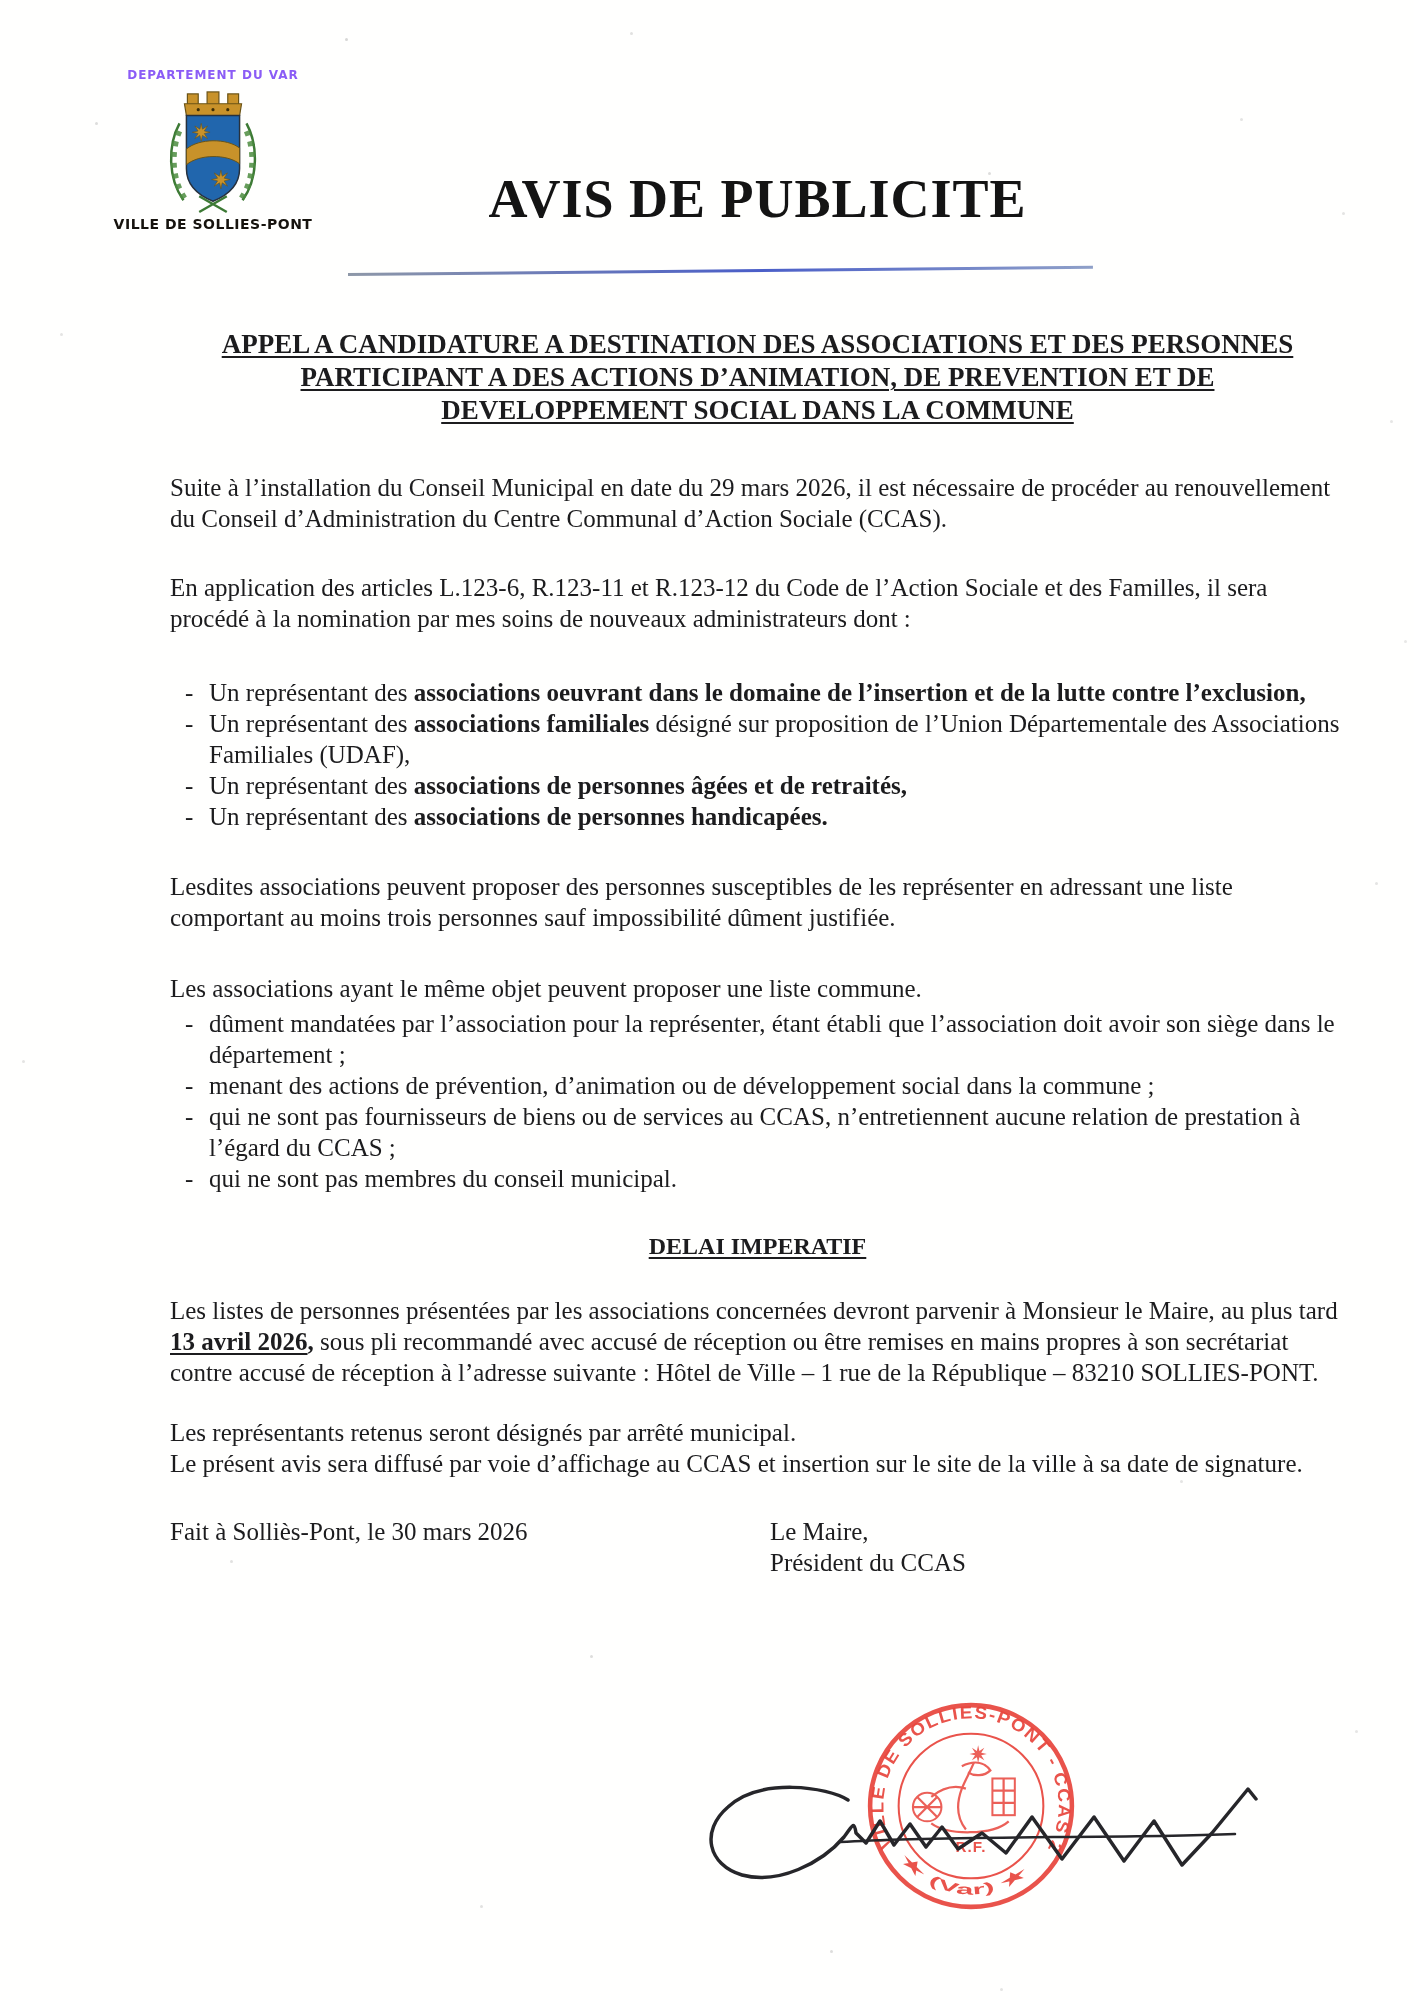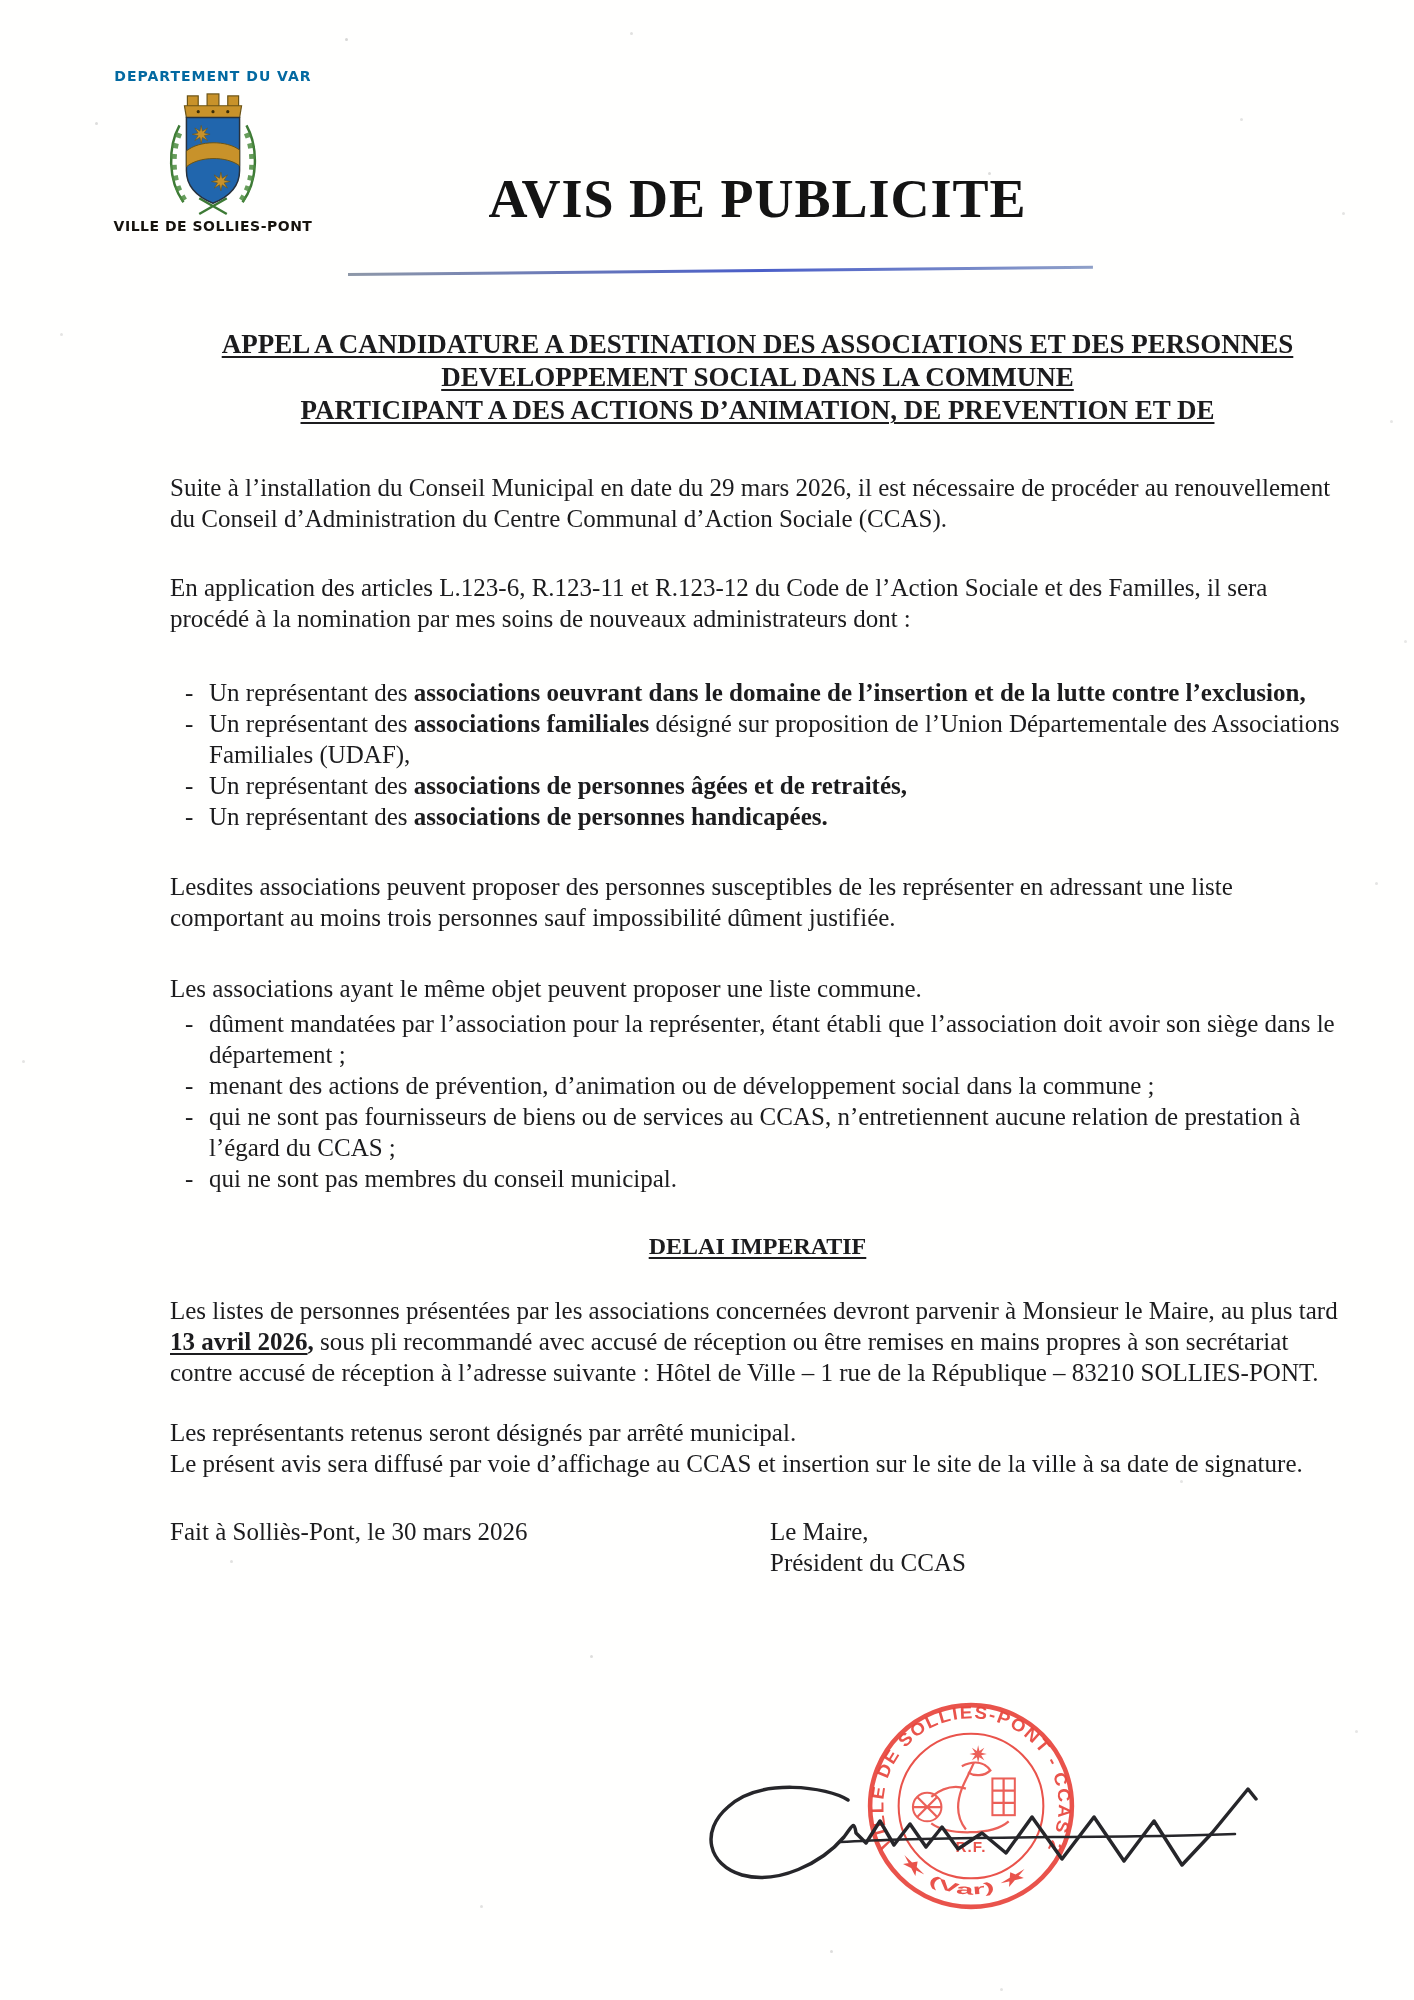--- a/index.html
+++ b/index.html
@@ -19,21 +19,21 @@
       1059px 602px 0 rgba(130,130,130,.18), 615px 842px 0 rgba(120,120,120,.22),
       1030px 844px 0 rgba(120,120,120,.2), -323px 1022px 0 rgba(120,120,120,.2),
       835px 1442px 0 rgba(120,120,120,.2), -115px 1522px 0 rgba(120,120,120,.22),
       245px 1617px 0 rgba(120,120,120,.25), 1010px 1692px 0 rgba(130,130,130,.2),
       135px 1867px 0 rgba(120,120,120,.22), 485px 1912px 0 rgba(120,120,120,.25),
       655px 1950px 0 rgba(120,120,120,.2);
   }
   
   .logo{position:absolute;left:108px;top:68px;width:210px;text-align:center;
     font-family:"DejaVu Sans", sans-serif;}
-  .logo .dept{font-size:14px;font-weight:700;letter-spacing:1px;color:#0369a1;}
+  .logo .dept{font-size:12px;font-weight:700;letter-spacing:1px;color:#8b5cf6;}
   .logo .crest{margin:4px auto 2px auto;width:104px;height:128px;}
   .logo .city{font-size:14px;font-weight:700;letter-spacing:.5px;color:#16130e;}
   
   .title{
     position:absolute;left:170px;right:69px;top:168px;text-align:center;
     font-size:54px;font-weight:700;letter-spacing:1px;color:#141414;
   }
   .rule{
     position:absolute;left:348px;top:273px;width:745px;height:3px;
     background:linear-gradient(to right,#8e98a8,#4a5ec8 55%,#8fa0c8);
@@ -98,22 +98,22 @@
     <div class="city">VILLE DE SOLLIES-PONT</div>
   </div>
 
   <div class="title">AVIS DE PUBLICITE</div>
   <div class="rule"></div>
 
   <div class="content">
 
     <div class="h-appel">
       <div>APPEL A CANDIDATURE A DESTINATION DES ASSOCIATIONS ET DES PERSONNES</div>
+      <div>PARTICIPANT A DES ACTIONS D’ANIMATION, DE PREVENTION ET DE</div>
       <div>DEVELOPPEMENT SOCIAL DANS LA COMMUNE</div>
-      <div>PARTICIPANT A DES ACTIONS D’ANIMATION, DE PREVENTION ET DE</div>
     </div>
 
 
     <div class="p1">Suite à l’installation du Conseil Municipal en date du 29 mars 2026, il est nécessaire de procéder au renouvellement du Conseil d’Administration du Centre Communal d’Action Sociale (CCAS).</div>
 
     <div class="p2">En application des articles L.123-6, R.123-11 et R.123-12 du Code de l’Action Sociale et des Familles, il sera procédé à la nomination par mes soins de nouveaux administrateurs dont :</div>
 
     <div class="list1">
       <div class="li">
         <span class="dash">-</span>

